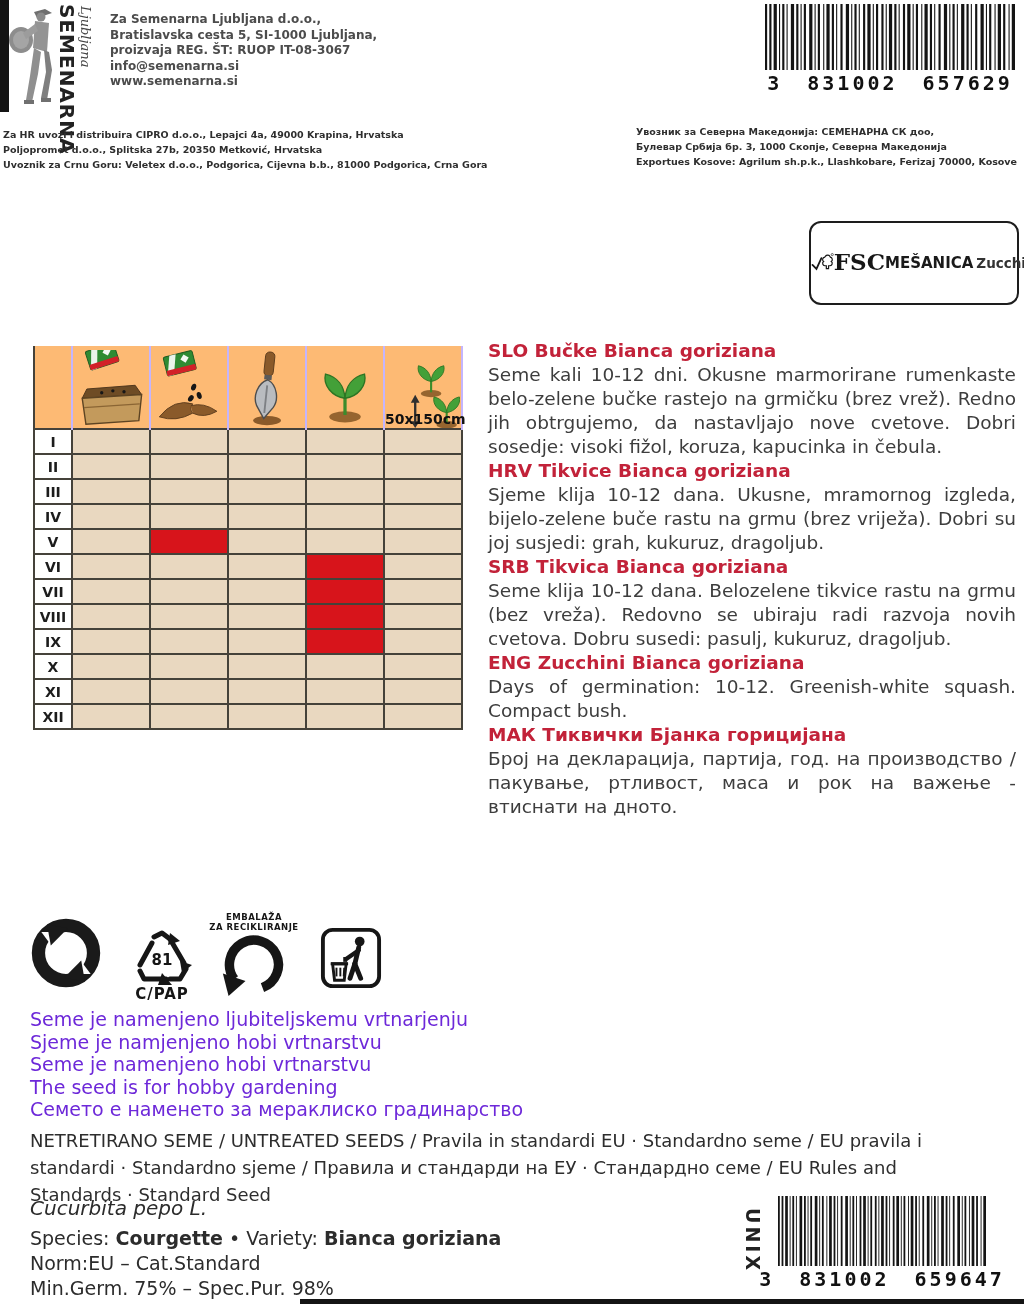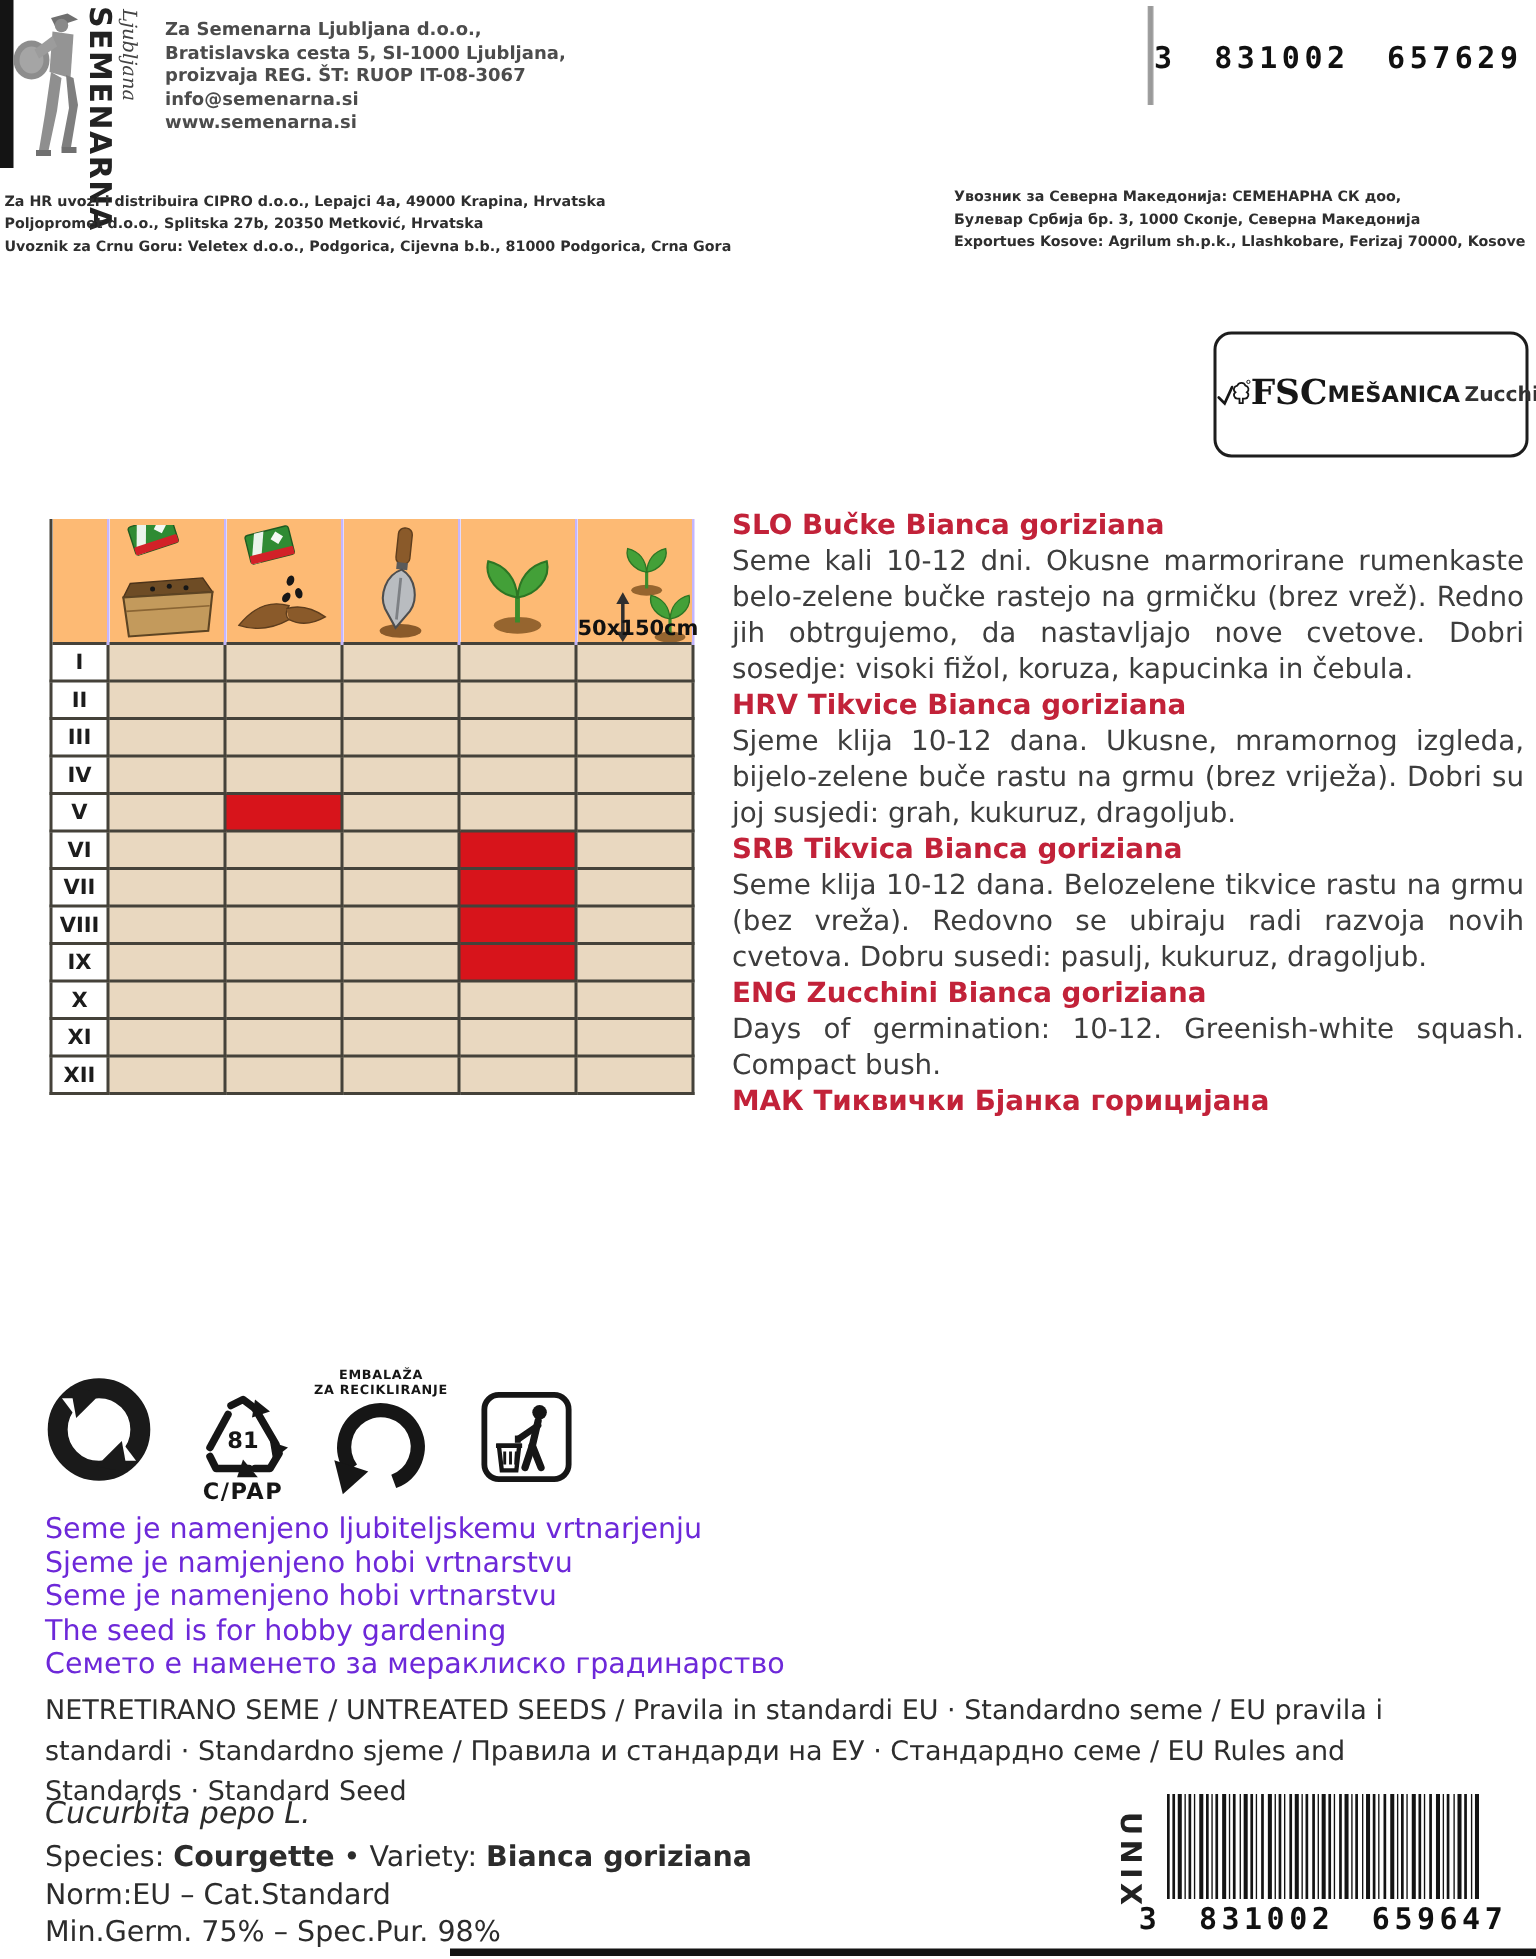--- a/index.html
+++ b/index.html
@@ -13,21 +13,21 @@
   
   .sower{position:absolute;left:8px;top:4px;}
   .brand-col{position:absolute;left:56px;top:4px;height:104px;display:flex;}
   .vtext{writing-mode:vertical-rl;}
   .brand-name{font-size:20px;font-weight:bold;color:#222;letter-spacing:1px;line-height:22px;}
   .brand-city{font-family:"DejaVu Serif","Liberation Serif",serif;font-style:italic;font-size:13px;color:#444;line-height:15px;margin-top:2px;}
 
   .address{position:absolute;left:110px;top:12px;font-size:12px;font-weight:700;color:#4c4c4c;line-height:15.5px;}
 
   
-  .barcode-box{position:absolute;display:flex;flex-direction:row;align-items:center;}
+  .barcode-box{position:absolute;display:flex;flex-direction:column;align-items:center;}
   .barcode-top{left:765px;top:4px;width:250px;}
   .bars{width:100%;}
   .bc-digits{font-family:"DejaVu Sans Mono","Liberation Mono",monospace;font-weight:700;font-size:20px;
              color:#111;letter-spacing:3px;word-spacing:10px;margin-top:1px;white-space:nowrap;}
 
   
   .imp-left{position:absolute;left:3px;top:127px;font-size:9.5px;font-weight:700;color:#2e2e2e;line-height:15px;}
   .imp-right{position:absolute;right:7px;top:124px;font-size:9.5px;font-weight:700;color:#2e2e2e;line-height:15px;}
 
   
@@ -337,20 +337,21 @@
   <div class="sections">
     <div class="sec-title">SLO Bučke Bianca goriziana</div>
     <div class="sec-body">Seme kali 10-12 dni. Okusne marmorirane rumenkaste belo-zelene bučke rastejo na grmičku (brez vrež). Redno jih obtrgujemo, da nastavljajo nove cvetove. Dobri sosedje: visoki fižol, koruza, kapucinka in čebula.</div>
     <div class="sec-title">HRV Tikvice Bianca goriziana</div>
     <div class="sec-body">Sjeme klija 10-12 dana. Ukusne, mramornog izgleda, bijelo-zelene buče rastu na grmu (brez vriježa). Dobri su joj susjedi: grah, kukuruz, dragoljub.</div>
     <div class="sec-title">SRB Tikvica Bianca goriziana</div>
     <div class="sec-body">Seme klija 10-12 dana. Belozelene tikvice rastu na grmu (bez vreža). Redovno se ubiraju radi razvoja novih cvetova. Dobru susedi: pasulj, kukuruz, dragoljub.</div>
     <div class="sec-title">ENG Zucchini Bianca goriziana</div>
     <div class="sec-body">Days of germination: 10-12. Greenish-white squash. Compact bush.</div>
     <div class="sec-title">МАК Тиквички Бјанка горицијана</div>
+    <div class="sec-body">Број на декларација, партија, год. на производство / пакување, ртливост, маса и рок на важење - втиснати на дното.</div>
   </div>
 
   <div class="recyc">
     <div class="greendot">
       <svg width="76" height="76" viewBox="0 0 80 80">
         <circle cx="40" cy="40" r="29" fill="none" stroke="#1a1a1a" stroke-width="14"></circle>
         <polygon points="14,18 38,18 26,34" fill="#ffffff"></polygon>
         <polygon points="66,62 42,62 54,46" fill="#ffffff"></polygon>
         <polygon points="20,10 42,14 24,32" fill="#1a1a1a"></polygon>
         <polygon points="60,70 38,66 56,48" fill="#1a1a1a"></polygon>

